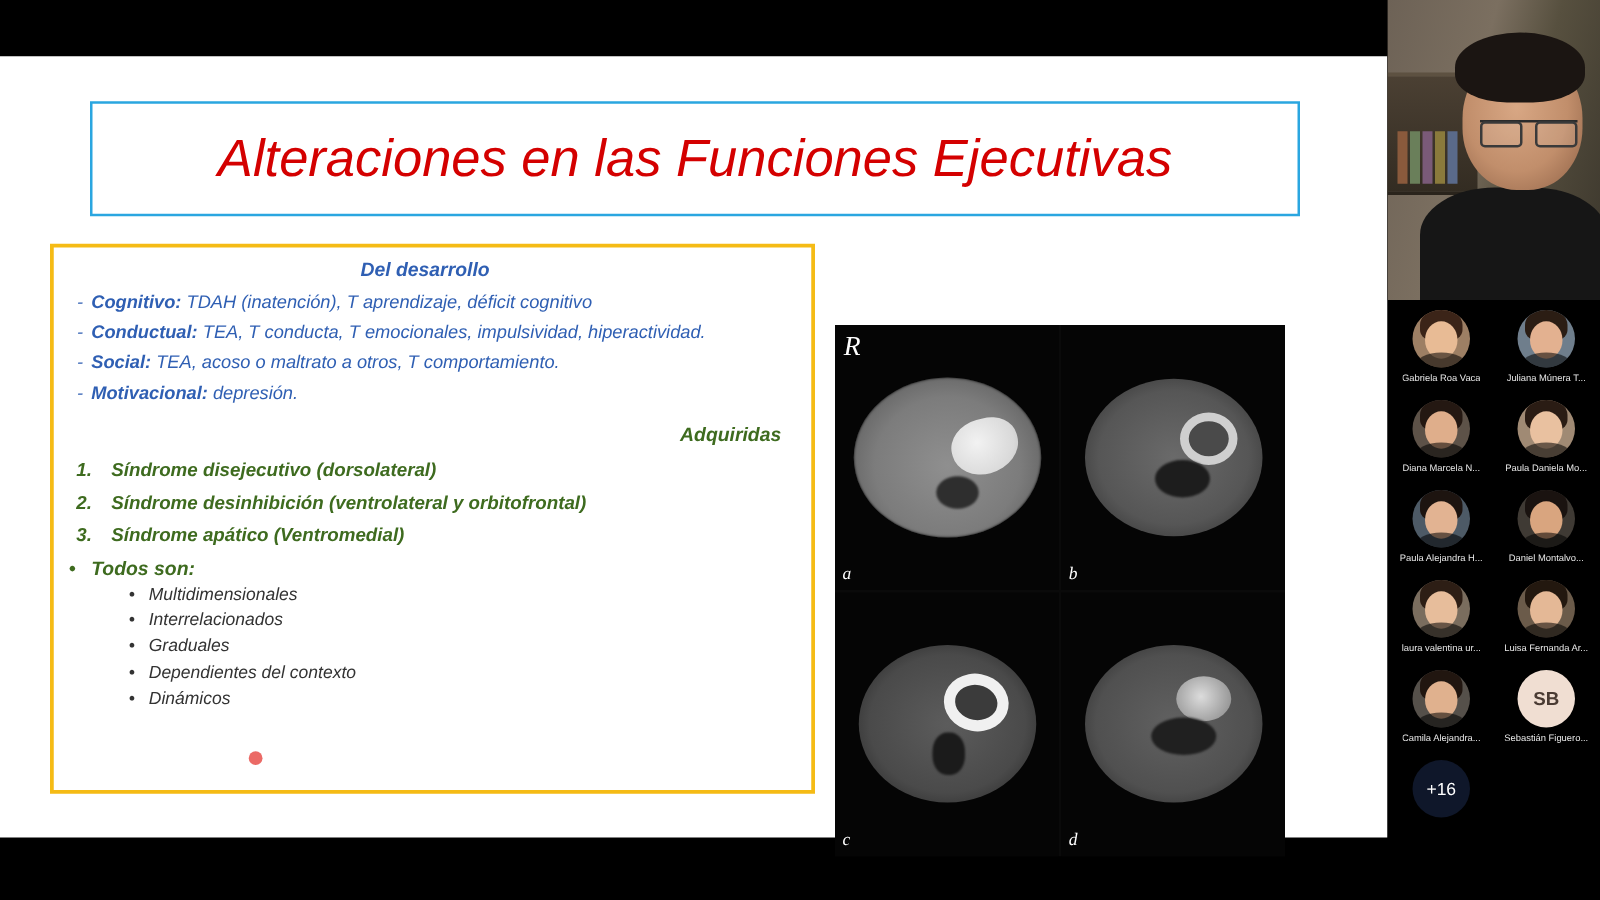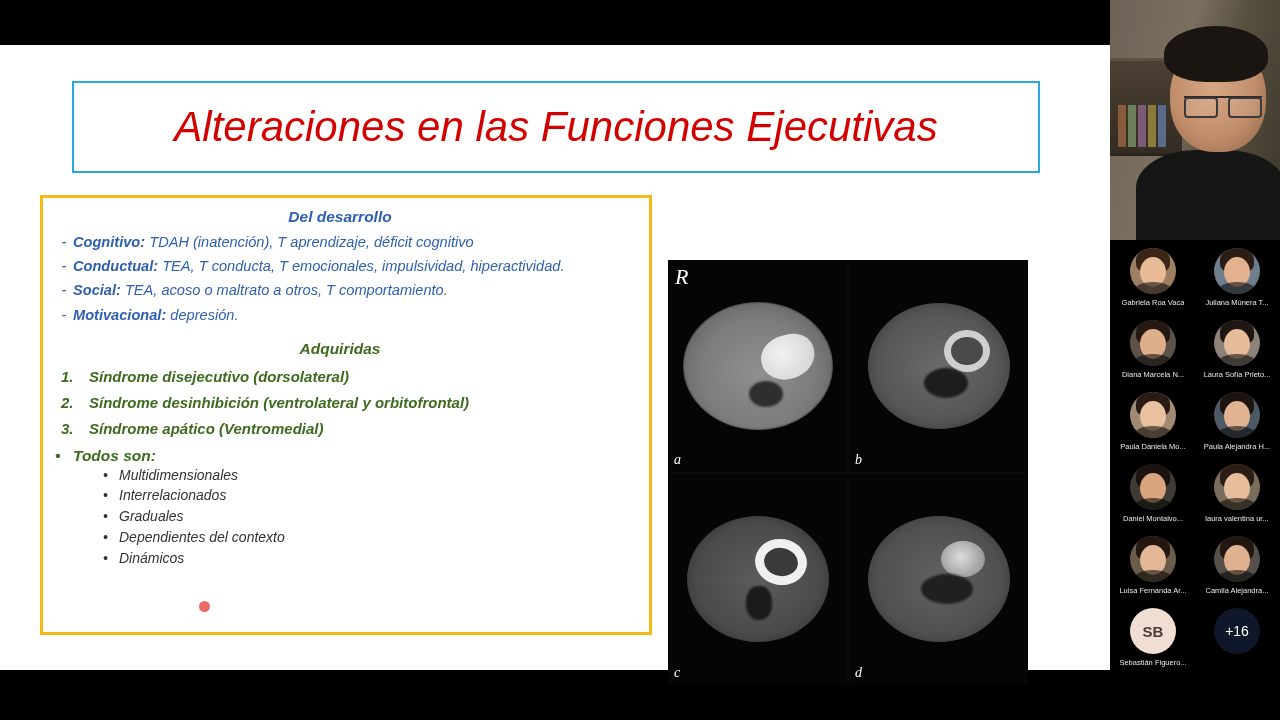--- a/index.html
+++ b/index.html
@@ -71,21 +71,21 @@
     padding: 8px 24px 6px 12px;
   }
   .sec-head-blue {
     text-align: center;
     color: #2f5fb3;
     font-weight: bold;
     font-size: 15.5px;
     margin: 2px 0 8px 0;
   }
   .sec-head-green {
-    text-align: center;
+    text-align: right;
     color: #3e6b1f;
     font-weight: bold;
     font-size: 15.5px;
     margin: 16px 0 10px 0;
   }
   .dev-item {
     display: flex;
     align-items: flex-start;
     font-size: 14.6px;
     color: #2f5fb3;
@@ -654,28 +654,20 @@
 
       <div class="tile">
         <div class="avatar" style="background:#5d5248">
           <span class="hair" style="background:#241812"></span>
           <span class="face" style="background:#dfae8b"></span>
           <span class="shoulders"></span>
         </div>
         <div class="tile-name">Diana Marcela N...</div>
       </div>
 
-      <div class="tile">
-        <div class="avatar" style="background:#8c8277">
-          <span class="hair" style="background:#1f1511"></span>
-          <span class="face" style="background:#e6bb99"></span>
-          <span class="shoulders"></span>
-        </div>
-        <div class="tile-name">Laura Sofía Prieto...</div>
-      </div>
 
       <div class="tile">
         <div class="avatar" style="background:#a08a74">
           <span class="hair" style="background:#2a1c14"></span>
           <span class="face" style="background:#e9c1a0"></span>
           <span class="shoulders"></span>
         </div>
         <div class="tile-name">Paula Daniela Mo...</div>
       </div>
 

